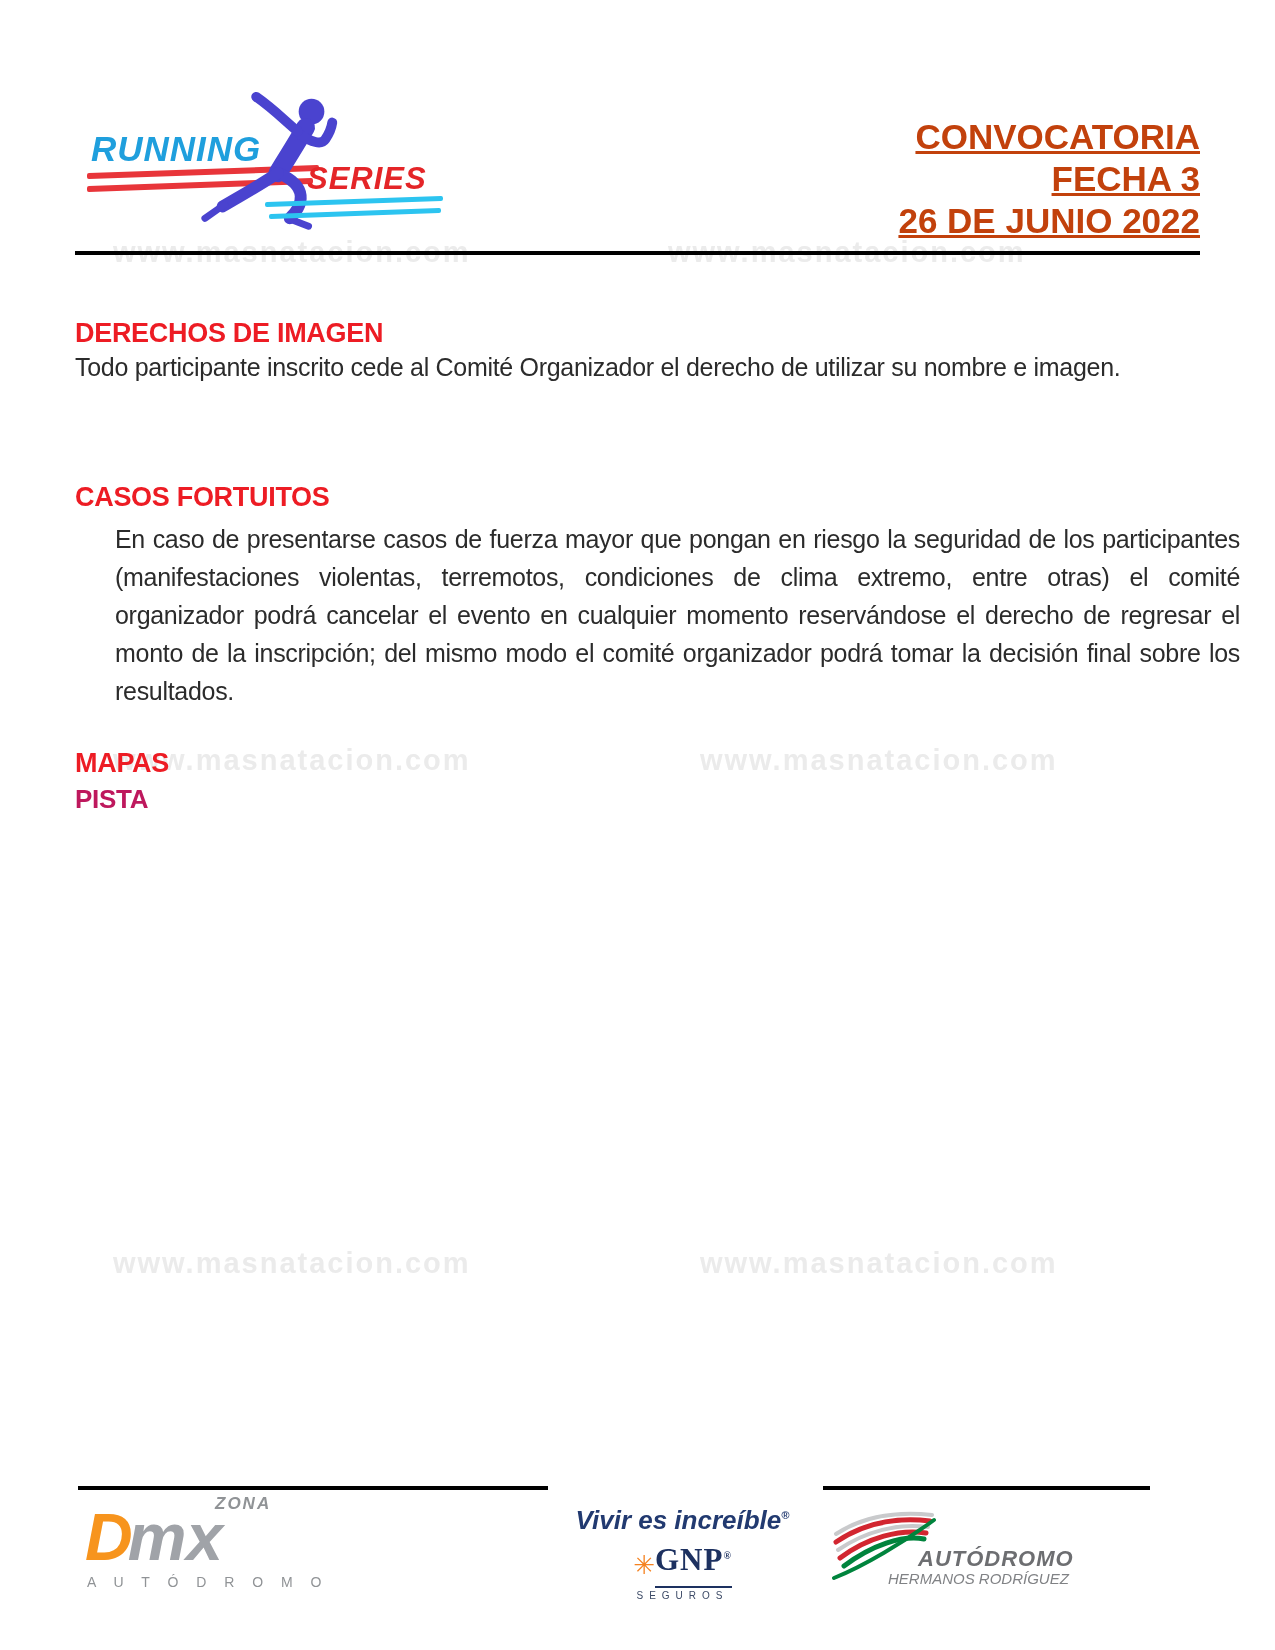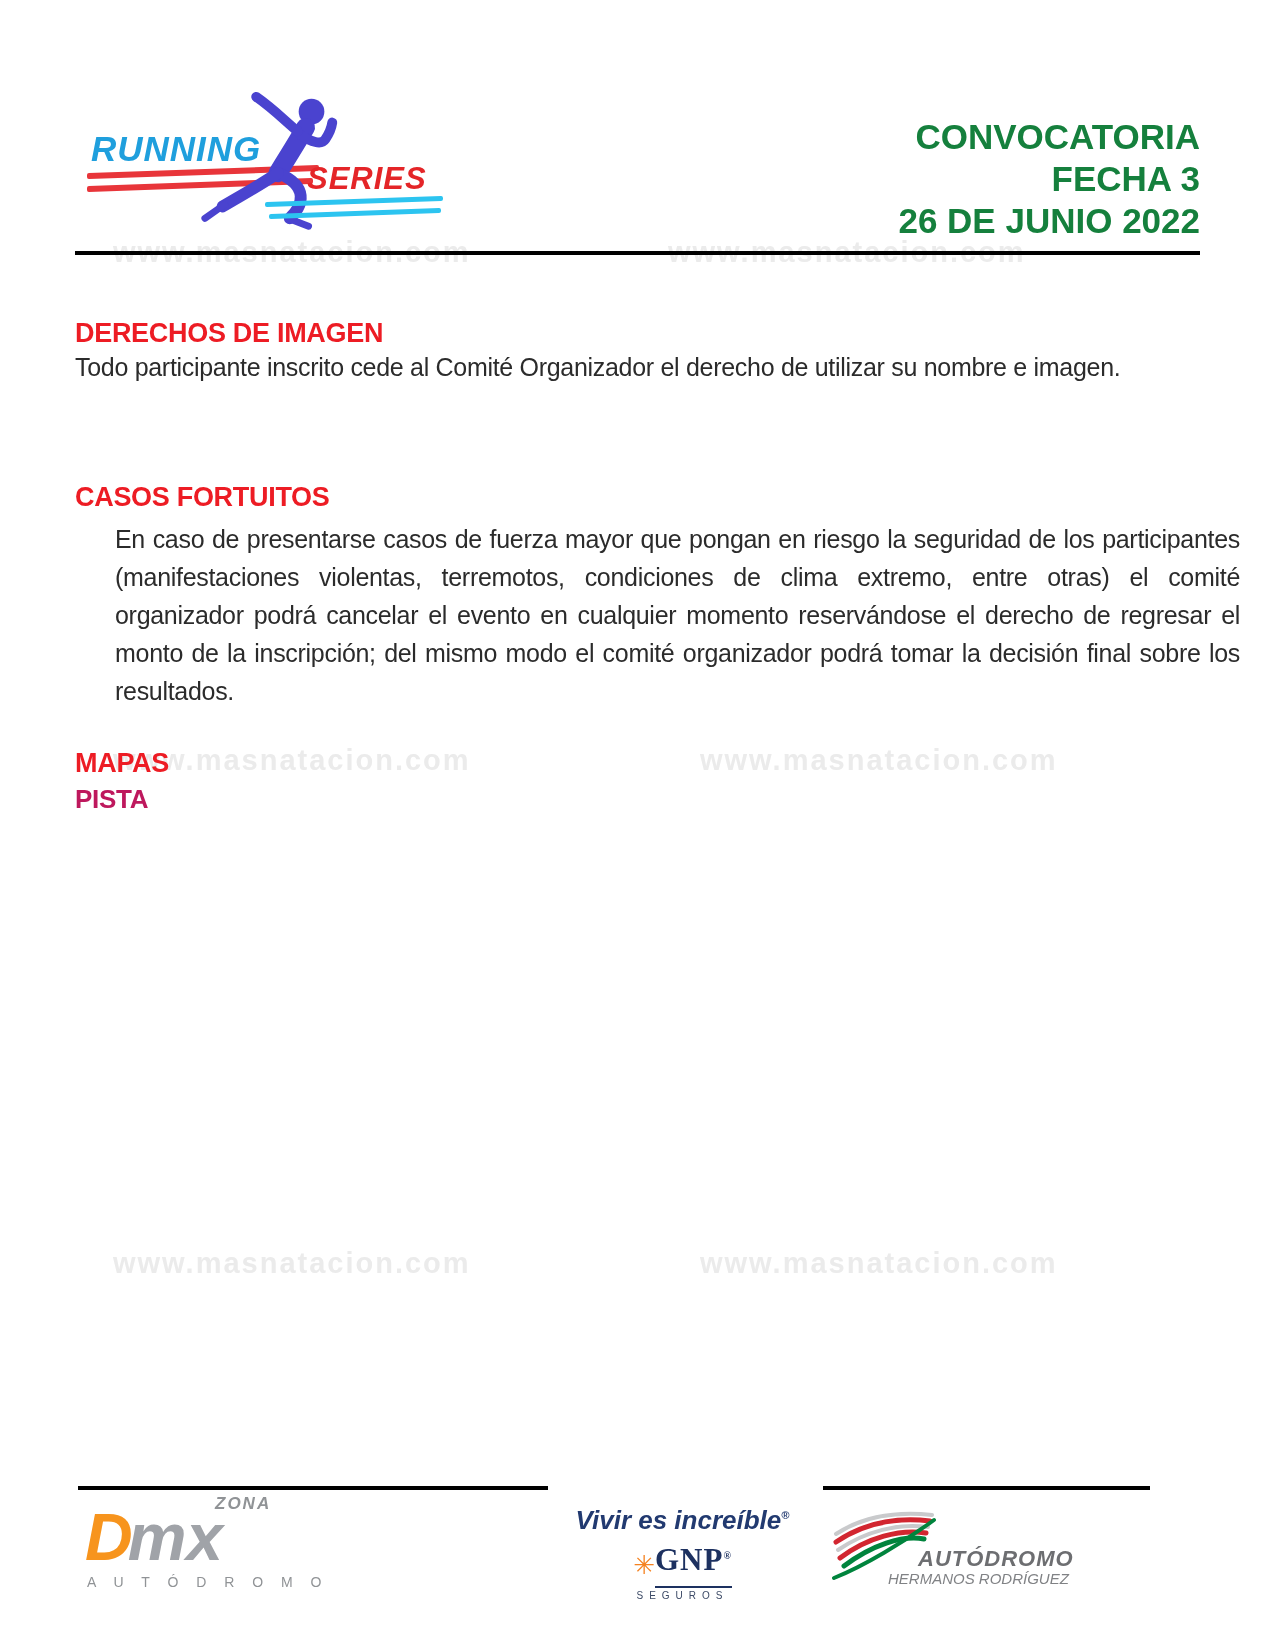--- a/index.html
+++ b/index.html
@@ -17,21 +17,21 @@
   .rs-series{position:absolute;left:222px;top:78px;font-size:31px;font-weight:800;
       font-style:italic;color:#e42528;letter-spacing:1px;white-space:nowrap;}
   .stripe{position:absolute;border-radius:2px;}
   .stripe.red1{left:2px;top:86px;width:232px;height:6px;background:#e8353a;transform:skewY(-2deg);}
   .stripe.red2{left:2px;top:99px;width:226px;height:6px;background:#e8353a;transform:skewY(-2deg);}
   .stripe.cyan1{left:180px;top:116px;width:178px;height:5px;background:#2cc4f0;transform:skewY(-2deg);}
   .stripe.cyan2{left:184px;top:128px;width:172px;height:5px;background:#2cc4f0;transform:skewY(-2deg);}
   .runner-svg{position:absolute;left:110px;top:6px;width:158px;height:150px;}
 
   .doc-title{position:absolute;right:75px;top:116px;text-align:right;z-index:2;
-      font-size:35px;font-weight:bold;line-height:42px;color:#15803d;}
+      font-size:35px;font-weight:bold;line-height:42px;color:#c2410c;text-decoration:underline;}
 
   .header-rule{position:absolute;left:75px;top:251px;width:1125px;height:4px;background:#000;z-index:3;}
 
   
   .sec-heading{position:absolute;left:75px;width:1125px;z-index:2;
       font-size:27px;font-weight:bold;color:#ed1c24;letter-spacing:-0.3px;}
   .sec-body{position:absolute;left:75px;width:1125px;z-index:2;
       font-size:25px;line-height:38px;color:#2b2b2b;text-align:justify;letter-spacing:-0.3px;}
   .h-derechos{top:318px;}
   .b-derechos{top:348px;}

